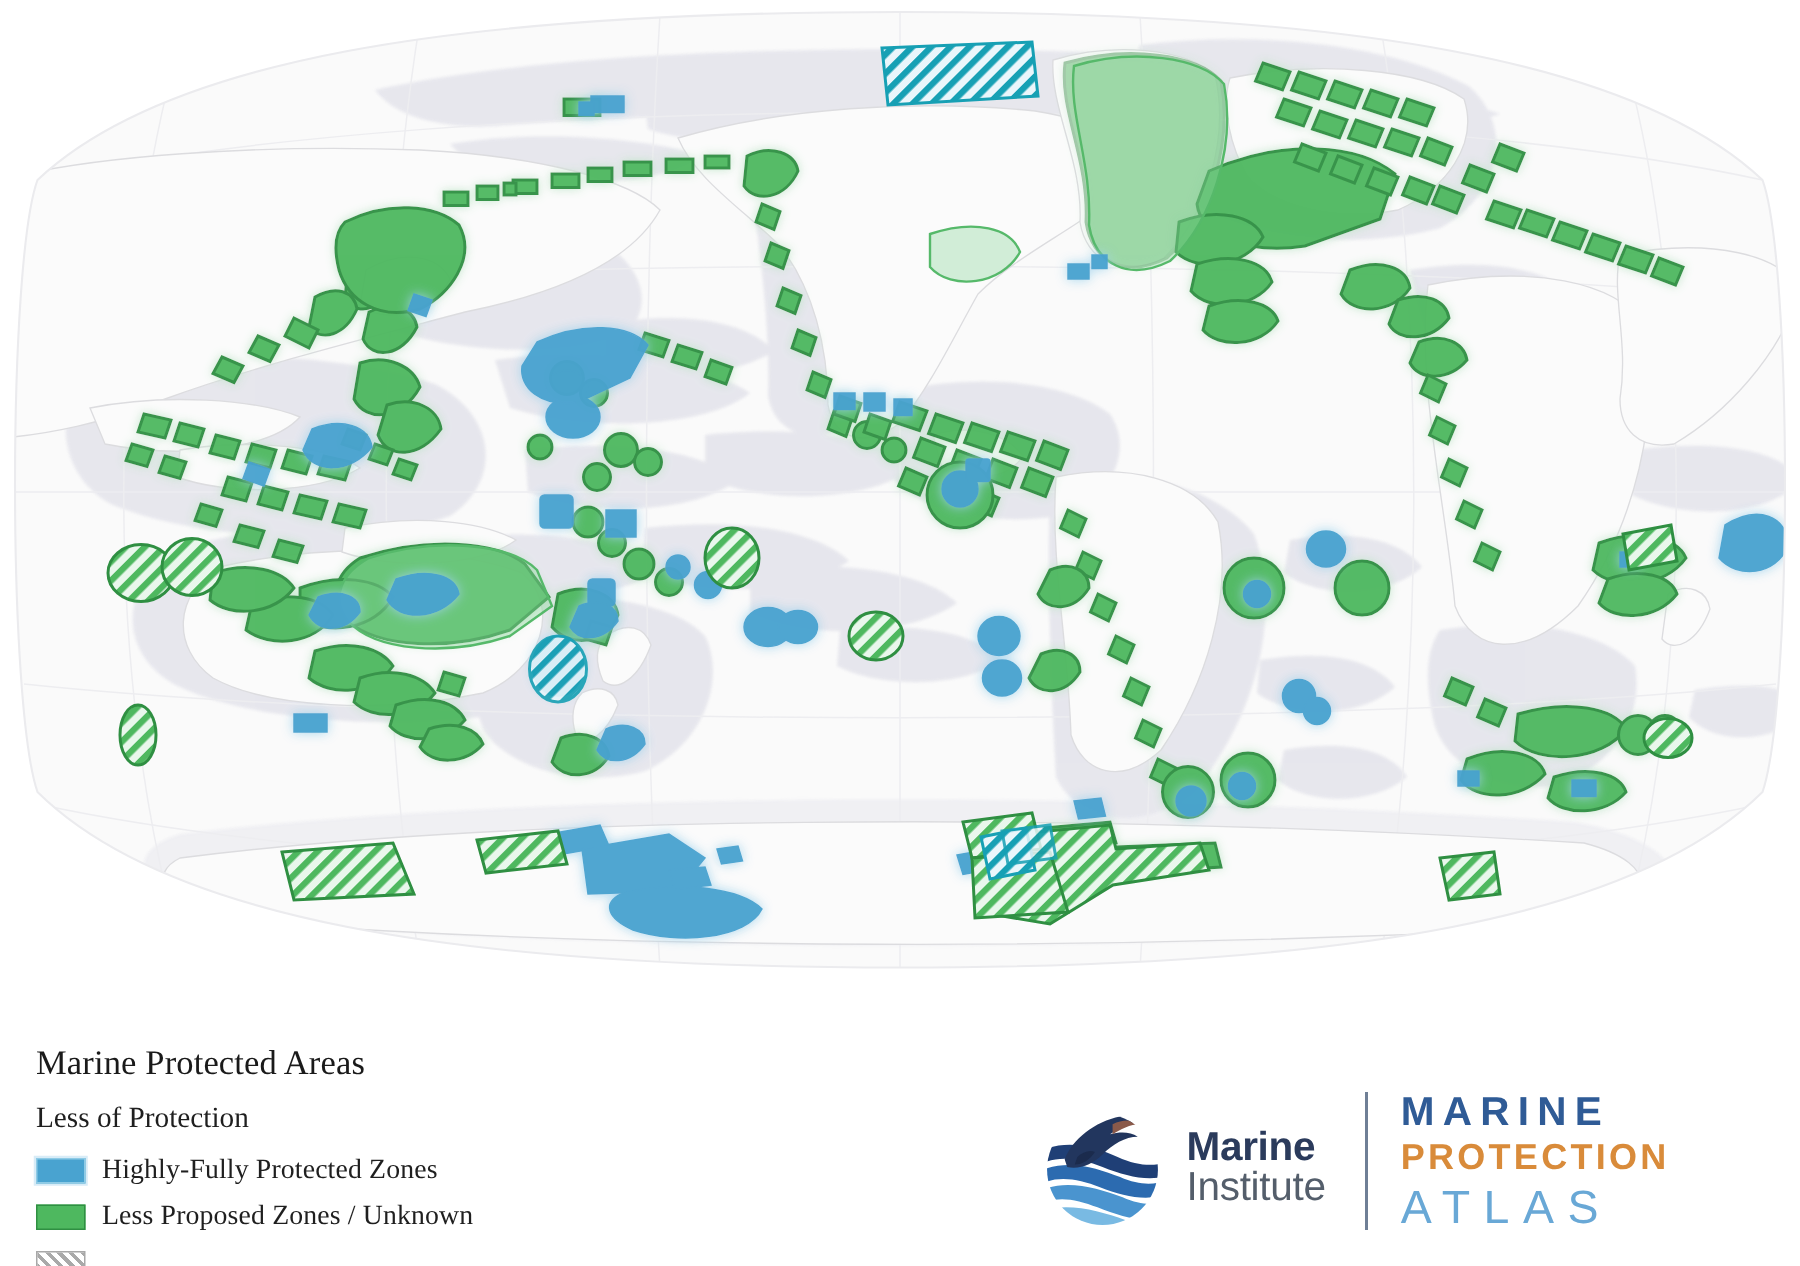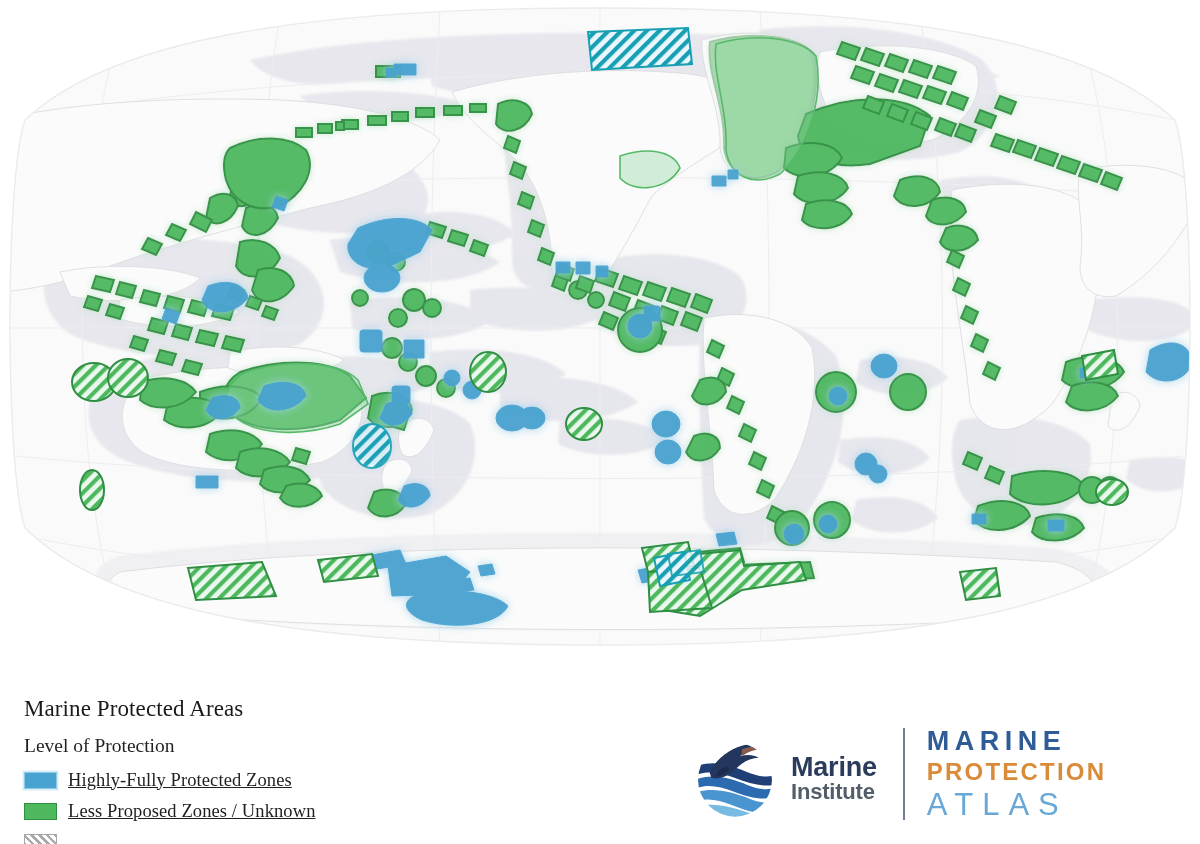--- a/index.html
+++ b/index.html
@@ -15,29 +15,29 @@
   #legend{position:absolute;left:24px;top:672px;width:520px;margin-top:24px;}
   #legend-title{font-size:23px;font-weight:400;letter-spacing:.1px;color:#1a1a1a;margin:0 0 13px 0;}
   #legend-subtitle{font-size:19.5px;font-weight:400;color:#1f1f1f;margin:0 0 9px 0;}
   .legend-row{display:flex;align-items:center;height:28px;margin-bottom:3px;}
   .swatch{width:33px;height:17px;margin-right:11px;flex:0 0 auto;box-sizing:border-box;}
   .swatch-blue{background:#49a3d0;border:1.5px solid #8fcbe6;box-shadow:0 0 0 1.5px #d8ecf7;}
   .swatch-green{background:#4eb85f;border:1.5px solid #2f8f42;}
   .swatch-hatch{border:1.5px solid #a8a8a8;
      background-image:repeating-linear-gradient(45deg,#ffffff 0 3px,#a9a9a9 3px 5.5px);
      background-color:#ffffff;}
-  .legend-label{font-size:18.5px;color:#1f1f1f;white-space:nowrap;letter-spacing:.1px;text-decoration:underline;}
+  .legend-label{font-size:18.5px;color:#1f1f1f;white-space:nowrap;letter-spacing:.1px;}
 
   
   #logos{position:absolute;left:693px;top:700px;display:flex;align-items:flex-end;height:120px;}
   #mci-logo{display:flex;align-items:center;}
   #mci-mark{width:84px;height:84px;flex:0 0 auto;}
   #mci-words{margin-left:14px;line-height:1.0;font-family:"Liberation Sans",sans-serif;}
   .mci-l1,.mci-l2{font-size:27px;font-weight:700;color:#2b3b5c;letter-spacing:-.2px;}
-  .mci-l3{font-size:22px;font-weight:700;color:#545e6b;letter-spacing:-.2px;}
+  .mci-l3{font-size:27px;font-weight:400;color:#545e6b;letter-spacing:-.2px;}
   #logo-divider{width:2px;height:92px;background:#6f7f96;margin:0 22px 0 26px;flex:0 0 auto;}
   #mpa-logo{font-family:"Liberation Sans",sans-serif;line-height:1.0;}
   .mpa-l1{font-size:27px;font-weight:700;color:#2f5b96;letter-spacing:5.5px;}
   .mpa-l2{font-size:24px;font-weight:700;color:#d98b3a;letter-spacing:2.2px;margin-top:5px;}
   .mpa-l3{font-size:31px;font-weight:400;color:#69a8d6;letter-spacing:9px;margin-top:5px;}
 </style>
 </head>
 <body>
 
 <div id="map-panel">
@@ -486,21 +486,21 @@
   </g>
 
   <path d="M600 8 C 900 8 1090 40 1175 120 C 1195 175 1195 470 1175 528
            C 1090 612 900 645 600 645 C 300 645 110 612 25 528
            C 5 470 5 175 25 120 C 110 40 300 8 600 8 Z" fill="none" stroke="#ebebee" stroke-width="1.4"></path>
 </svg>
 </div>
 
 <div id="legend">
   <div id="legend-title">Marine Protected Areas</div>
-  <div id="legend-subtitle">Level of Protection</div>
+  <div id="legend-subtitle">Less of Protection</div>
 
   <div class="legend-row">
     <span class="swatch swatch-blue"></span>
     <span class="legend-label">Highly-Fully Protected Zones</span>
   </div>
 
   <div class="legend-row">
     <span class="swatch swatch-green"></span>
     <span class="legend-label">Less Proposed Zones / Unknown</span>
   </div>

